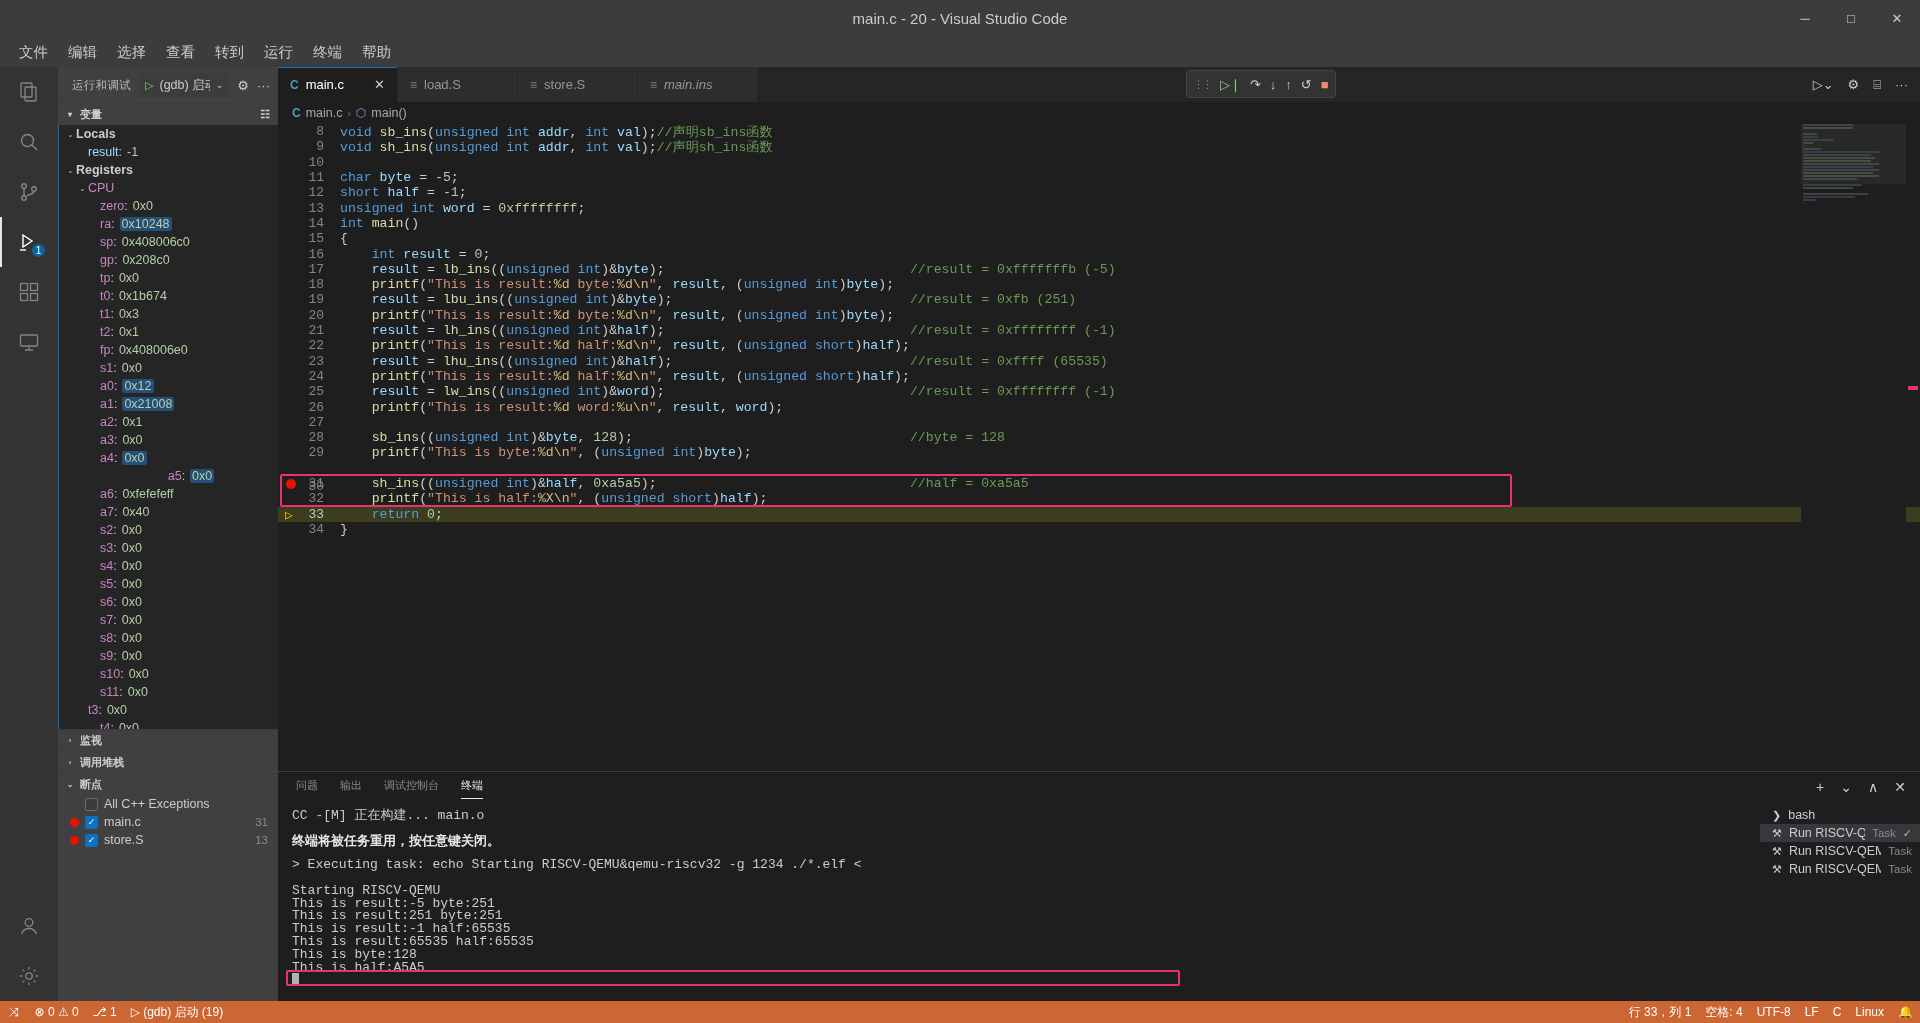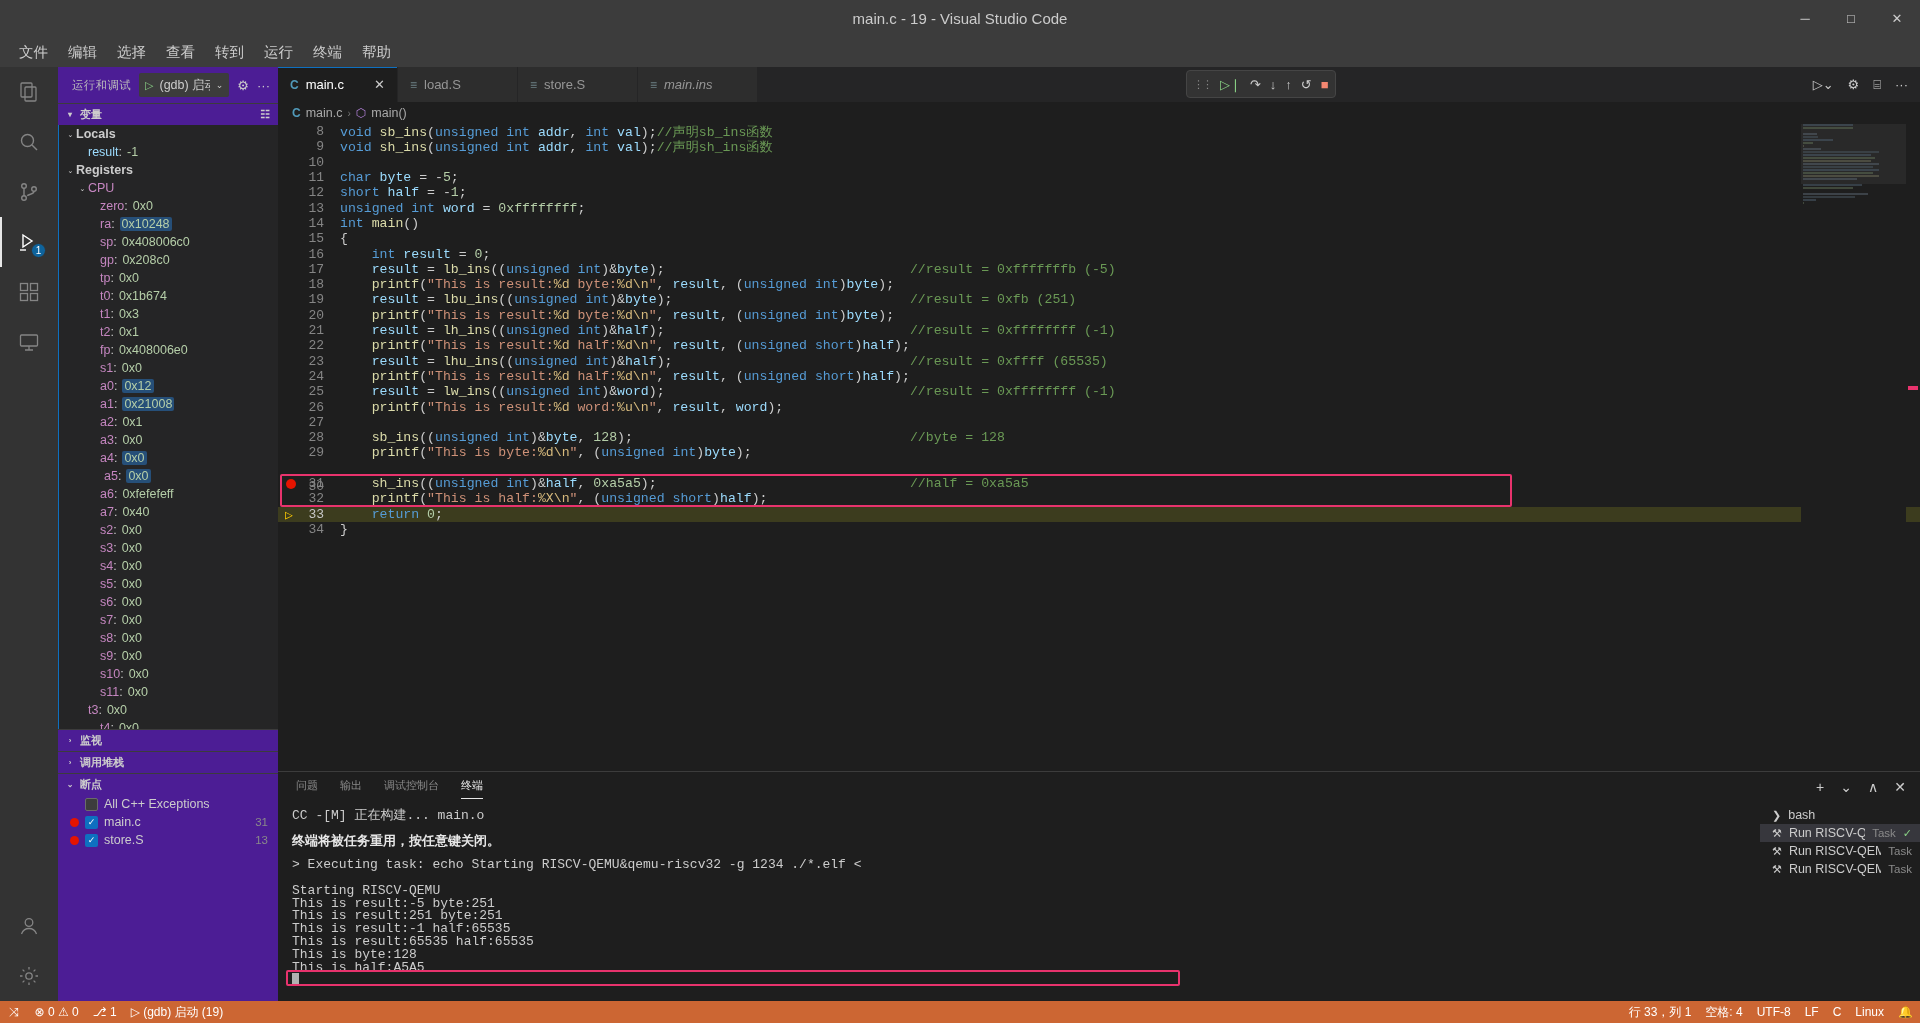--- a/index.html
+++ b/index.html
@@ -53,21 +53,21 @@
   .act-badge {
     position: absolute; right: 12px; bottom: 9px; background: #0e639c; color: #fff;
     font-size: 10px; min-width: 15px; height: 15px; border-radius: 8px;
     display: flex; align-items: center; justify-content: center; padding: 0 3px;
     border: 1px solid #333;
   }
   .act-bottom { margin-top: auto; }
 
   
   .sidebar {
-    width: 220px; background: #4c1d95; display: flex; flex-direction: column;
+    width: 220px; background: #404040; display: flex; flex-direction: column;
     flex: 0 0 220px; min-height: 0;
   }
   .sb-head {
     height: 36px; display: flex; align-items: center; gap: 8px; padding: 0 8px 0 14px;
     flex: 0 0 36px;
   }
   .sb-head .lbl { font-size: 11.5px; color: #bbbbbb; letter-spacing: .3px; }
   .launch-select {
     display: flex; align-items: center; gap: 6px; background: #3c3c3c;
     height: 24px; padding: 0 6px; border-radius: 2px; flex: 1; min-width: 0;
@@ -239,21 +239,21 @@
   .sb-right { margin-left: auto; display: flex; align-items: center; }
   .sb-cell { padding: 0 7px; height: 22px; display: flex; align-items: center; gap: 4px; white-space: nowrap; }
   .sb-cell.remote { background: #cc6633; padding-left: 9px; padding-right: 9px; }
 </style>
 </head>
 <body>
 
 <div class="app">
 
   <div class="titlebar">
-    <div class="title">main.c - 19 - Visual Studio Code</div>
+    <div class="title">main.c - 20 - Visual Studio Code</div>
     <div class="win-ctrls">
       <div class="win-btn">─</div>
       <div class="win-btn">□</div>
       <div class="win-btn close">✕</div>
     </div>
   </div>
 
   <div class="menubar">
     <div class="menu-item">文件</div>
     <div class="menu-item">编辑</div>
@@ -443,21 +443,21 @@
             <span class="key reg">a3</span>
             <span class="sep">:</span>
             <span class="val">0x0</span>
           </div>
           <div class="tree-row" style="padding-left: 30px;">
             <span class="tw"></span>
             <span class="key reg">a4</span>
             <span class="sep">:</span>
             <span class="val changed">0x0</span>
           </div>
-          <div class="tree-row" style="padding-left: 34px;">
+          <div class="tree-row" style="padding-left: 34px; justify-content: center;">
             <span class="tw"></span>
             <span class="key reg">a5</span>
             <span class="sep">:</span>
             <span class="val changed">0x0</span>
           </div>
           <div class="tree-row" style="padding-left: 30px;">
             <span class="tw"></span>
             <span class="key reg">a6</span>
             <span class="sep">:</span>
             <span class="val">0xfefefeff</span>

